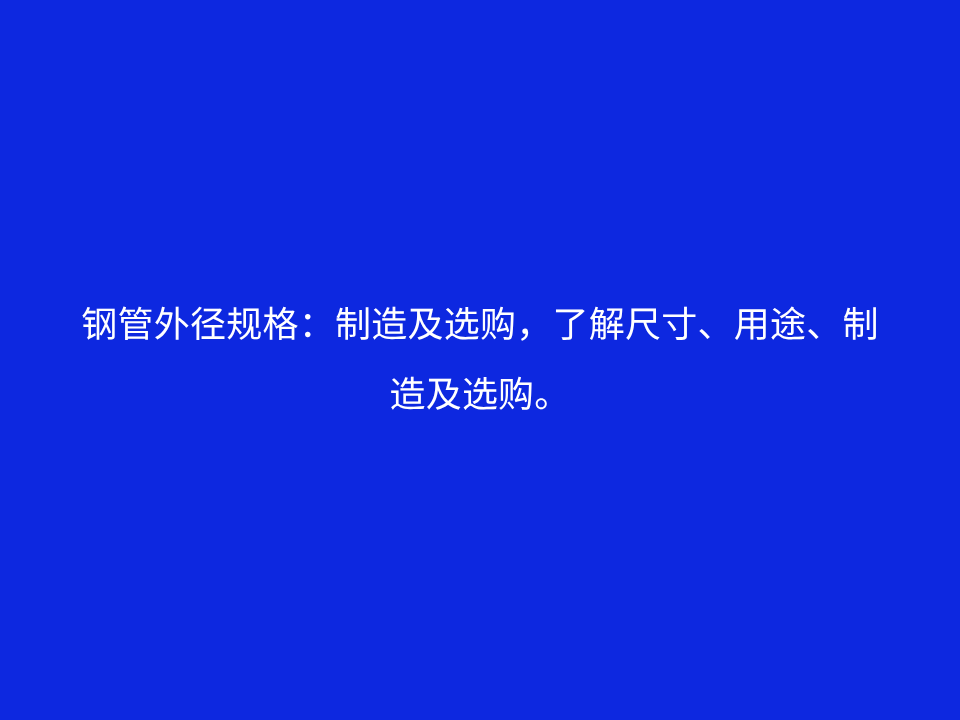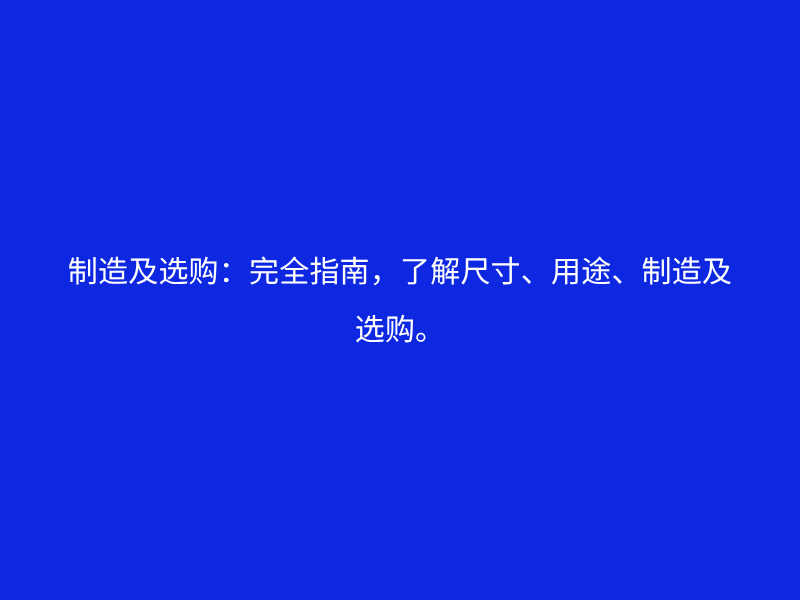--- a/index.html
+++ b/index.html
@@ -47,17 +47,17 @@
     -webkit-font-smoothing: antialiased;
   }
 </style>
 </head>
 <body>
 
 <div class="title-card" style="background-color: rgb(13, 40, 224);">
 
   <div class="title-block">
 
-    <h1 class="headline" style="color: rgb(255, 255, 255);">制造及选购：完全指南，了解尺寸、用途、制造及选购。</h1>
+    <h1 class="headline" style="color: rgb(255, 255, 255);">钢管外径规格：制造及选购，了解尺寸、用途、制造及选购。</h1>
 
   </div>
 
 </div>
 
 </body></html>

